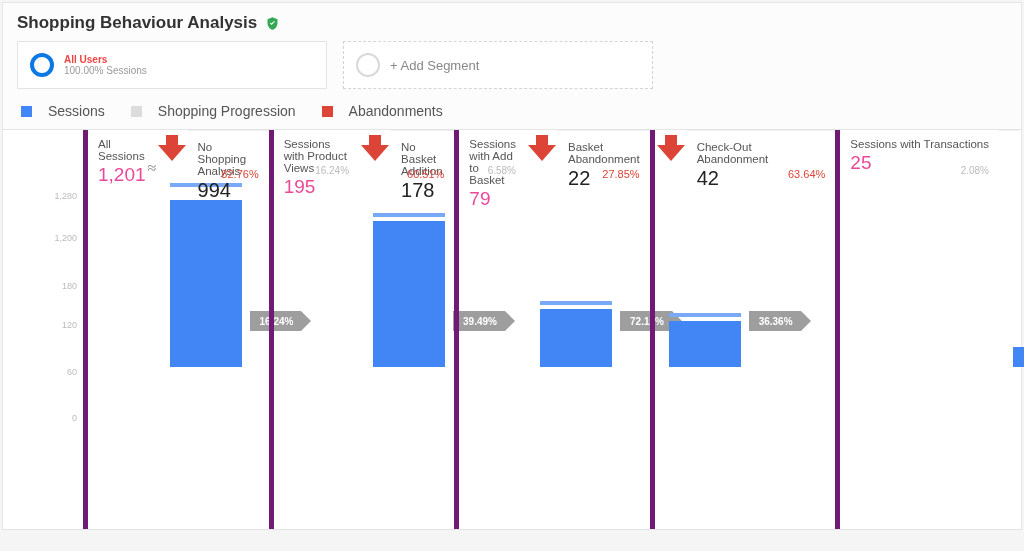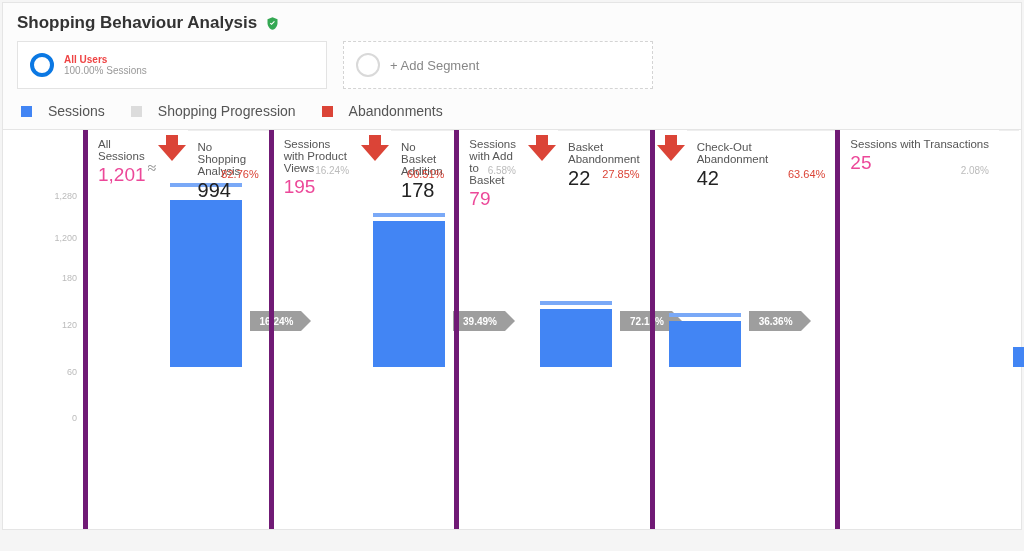--- a/index.html
+++ b/index.html
@@ -249,21 +249,21 @@
     <span class="lbl">Shopping Progression</span>
     <span class="lg-sw lg-red"></span>
     <span class="lbl">Abandonments</span>
   </div>
 
   <div class="funnel">
 
     <div class="axis">
       <span class="tick" style="top:66px">1,280</span>
       <span class="tick" style="top:108px">1,200</span>
-      <span class="tick" style="top:148px">180</span>
+      <span class="tick" style="top:156px">180</span>
       <span class="tick" style="top:195px">120</span>
       <span class="tick" style="top:242px">60</span>
       <span class="tick" style="top:288px">0</span>
     </div>
 
     <div class="stage">
       <div class="stg-head">
         <div class="stg-label">All Sessions</div>
         <div class="stg-value">1,201</div>
       </div>

